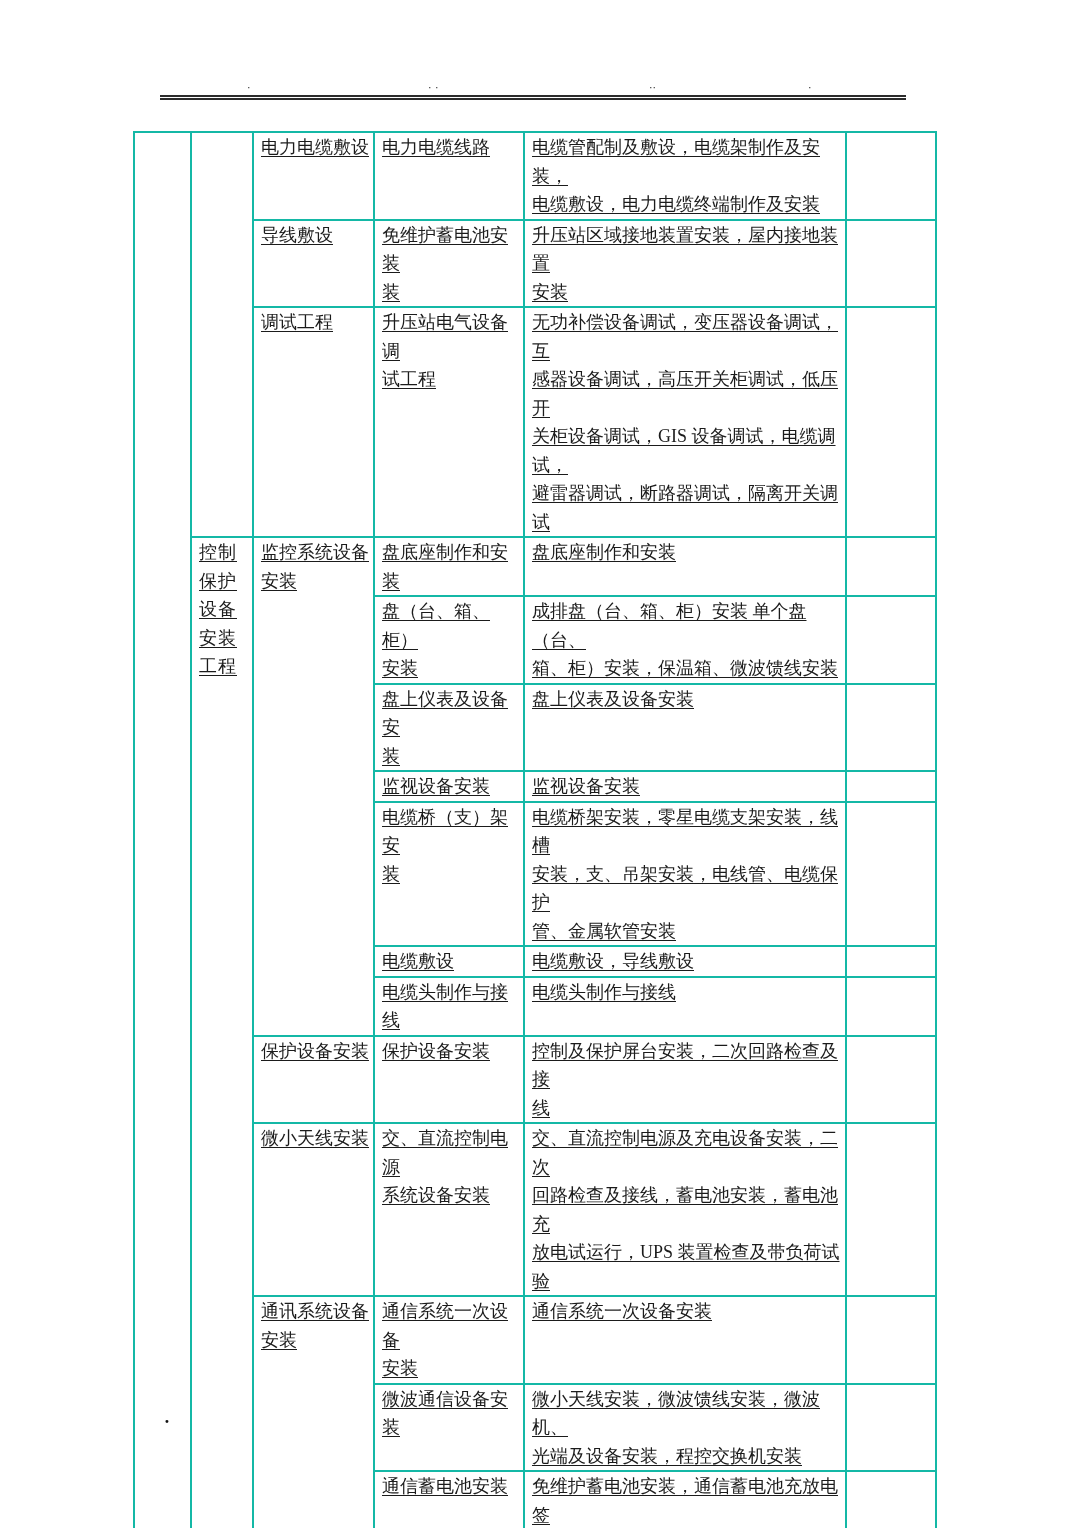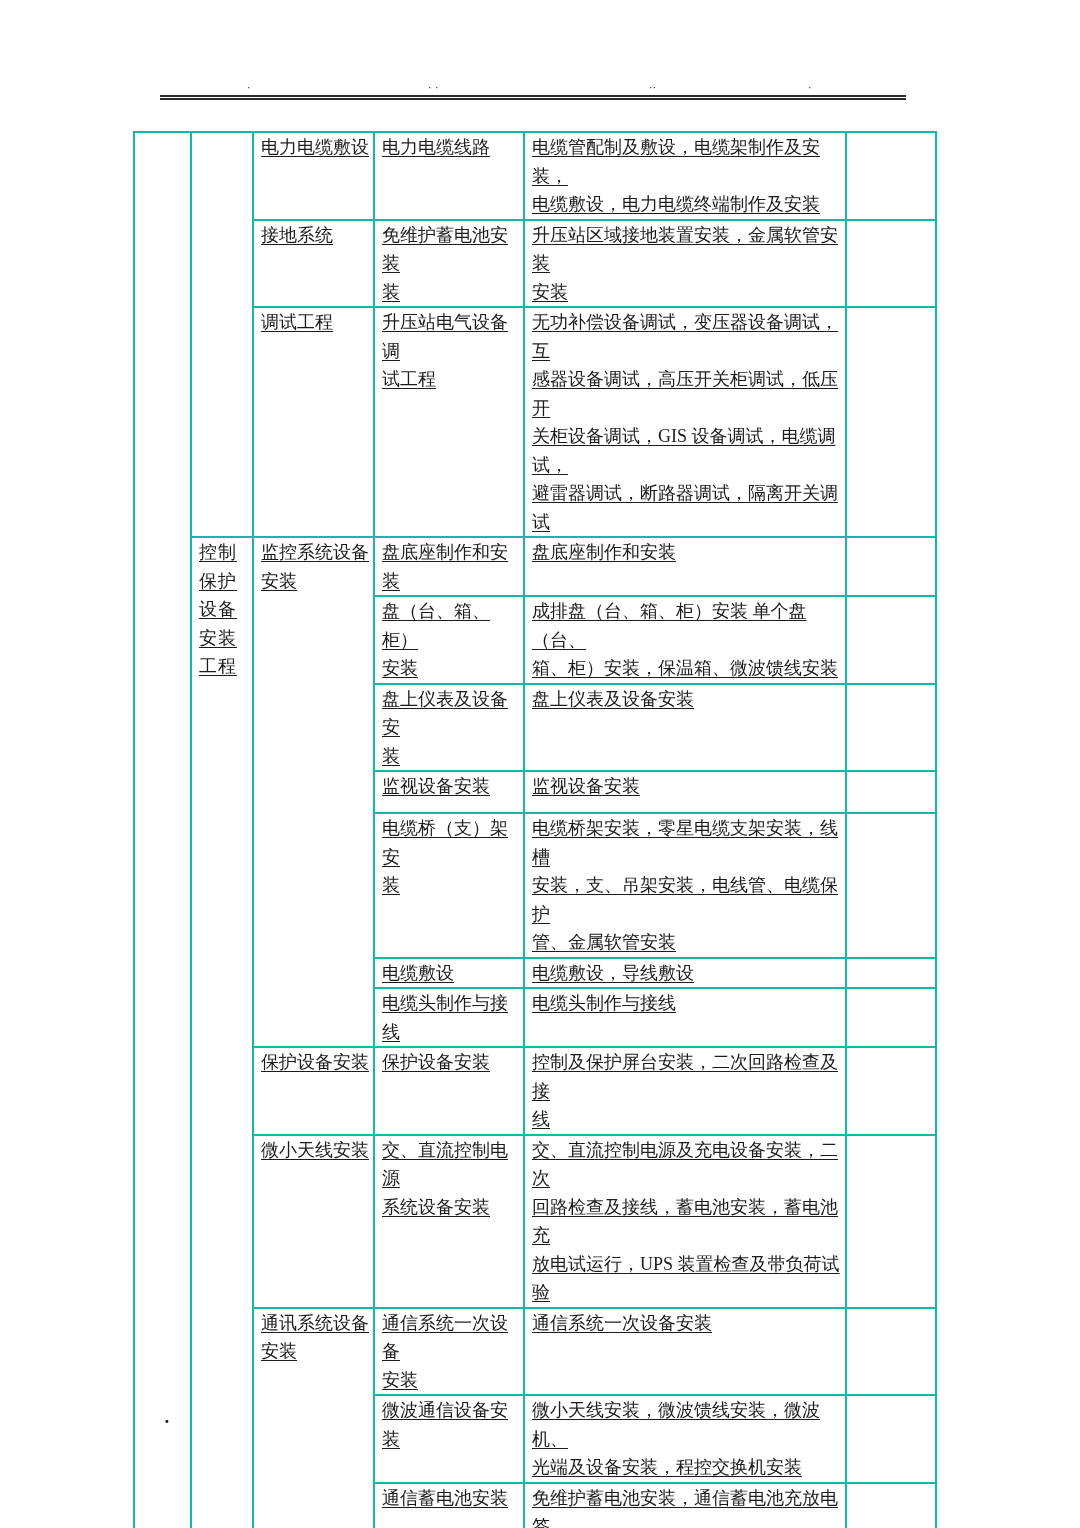--- a/index.html
+++ b/index.html
@@ -66,24 +66,24 @@
     <tr style="height:57px">
       <td class="no-top blank" rowspan="22"></td>
       <td class="no-top blank" rowspan="3"></td>
       <td>电力电缆敷设</td>
       <td>电力电缆线路</td>
       <td>电缆管配制及敷设，电缆架制作及安装，
 电缆敷设，电力电缆终端制作及安装</td>
       <td class="blank"></td>
     </tr>
     <tr style="height:58px">
-      <td>接地系统</td>
+      <td>导线敷设</td>
       <td>免维护蓄电池安装
 装</td>
-      <td>升压站区域接地装置安装，金属软管安装
+      <td>升压站区域接地装置安装，屋内接地装置
 安装</td>
       <td class="blank"></td>
     </tr>
     <tr style="height:117px">
       <td>调试工程</td>
       <td>升压站电气设备调
 试工程</td>
       <td>无功补偿设备调试，变压器设备调试，互
 感器设备调试，高压开关柜调试，低压开
 关柜设备调试，GIS 设备调试，电缆调试，
@@ -108,21 +108,21 @@
       <td>成排盘（台、箱、柜）安装 单个盘（台、
 箱、柜）安装，保温箱、微波馈线安装</td>
       <td class="blank"></td>
     </tr>
     <tr style="height:59px">
       <td>盘上仪表及设备安
 装</td>
       <td>盘上仪表及设备安装</td>
       <td class="blank"></td>
     </tr>
-    <tr style="height:42px">
+    <tr style="height:30px">
       <td>监视设备安装</td>
       <td>监视设备安装</td>
       <td class="blank"></td>
     </tr>
     <tr style="height:87px">
       <td>电缆桥（支）架安
 装</td>
       <td>电缆桥架安装，零星电缆支架安装，线槽
 安装，支、吊架安装，电线管、电缆保护
 管、金属软管安装</td>

